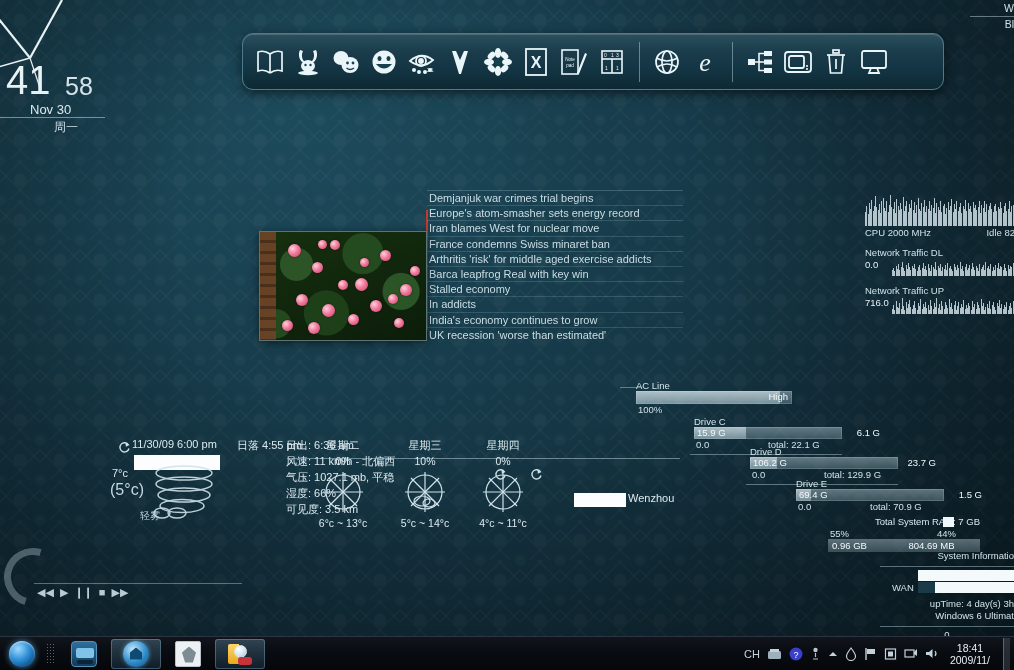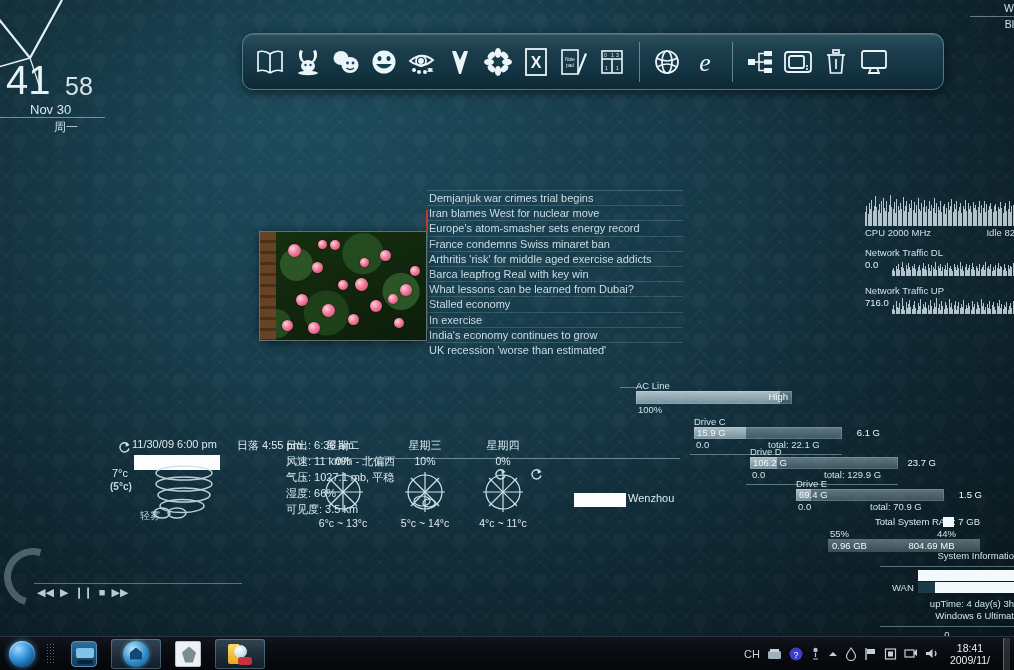--- a/index.html
+++ b/index.html
@@ -134,21 +134,21 @@
   .wanbar .dark{ position:absolute; left:0; top:0; bottom:0; width:17px; background:#1b3a47;}
   #wan-lab{ position:absolute; left:-26px; top:0; font-size:9.5px; color:#d0e2e9;}
 
   
   #weather{ position:absolute; left:112px; top:436px; width:460px; }
   #w-refresh{ position:absolute; left:6px; top:5px; }
   #w-dateline{ position:absolute; left:20px; top:2px; font-size:11px; color:#dceaef; }
   #w-sunset{ position:absolute; left:125px; top:2px; font-size:11px; color:#dceaef;}
   #w-now-box{ position:absolute; left:22px; top:19px; width:86px; height:15px; background:#fbfdfe;}
   #w-temp{ position:absolute; left:0; top:31px; font-size:11px; color:#dceaef;}
-  #w-temp2{ position:absolute; left:-2px; top:45px; font-size:10px; color:#c3d8e0;font-weight:bold;}
+  #w-temp2{ position:absolute; left:-2px; top:45px; font-size:16px; color:#c3d8e0;}
   #w-cond{ position:absolute; left:28px; top:73px; font-size:10px; color:#c3d8e0;}
   #w-spiral{ position:absolute; left:28px; top:28px; }
   .w-det{ position:absolute; left:174px; font-size:11px; color:#dceaef;}
   .fc{ position:absolute; width:82px; text-align:center;}
   .fc .d{ font-size:11px; color:#dceaef;}
   .fc .p{ font-size:10.5px; color:#dceaef; margin-top:2px;}
   .fc .t{ font-size:10.5px; color:#dceaef; margin-top:1px;}
   #fc-rule{ position:absolute; left:175px; top:22px; width:393px; height:1px;
      background:rgba(190,218,228,.5); }
   #loc-box{ position:absolute; left:462px; top:57px; width:52px; height:14px; background:#fbfdfe;}
@@ -417,28 +417,27 @@
         </svg>
     </div>
 
   </div>
 </div>
 
 <div id="rss">
   <div id="rss-accent"></div>
   <div id="rss-list">
       <div class="rss-item">Demjanjuk war crimes trial begins</div>
+      <div class="rss-item">Europe's atom-smasher sets energy record</div>
       <div class="rss-item">Iran blames West for nuclear move</div>
-      <div class="rss-item">Europe's atom-smasher sets energy record</div>
       <div class="rss-item">France condemns Swiss minaret ban</div>
       <div class="rss-item">Arthritis 'risk' for middle aged exercise addicts</div>
       <div class="rss-item">Barca leapfrog Real with key win</div>
-      <div class="rss-item">What lessons can be learned from Dubai?</div>
       <div class="rss-item">Stalled economy</div>
-      <div class="rss-item">In exercise</div>
+      <div class="rss-item">In addicts</div>
       <div class="rss-item">India's economy continues to grow</div>
       <div class="rss-item">UK recession 'worse than estimated'</div>
     </div>
 </div>
 
 <div id="photo">
   <div class="foliage"></div>
   <div class="fence"></div>
   <div id="roses">
       <div class="rose" style="left: 28px; top: 12px; width: 13px; height: 13px;"></div>

